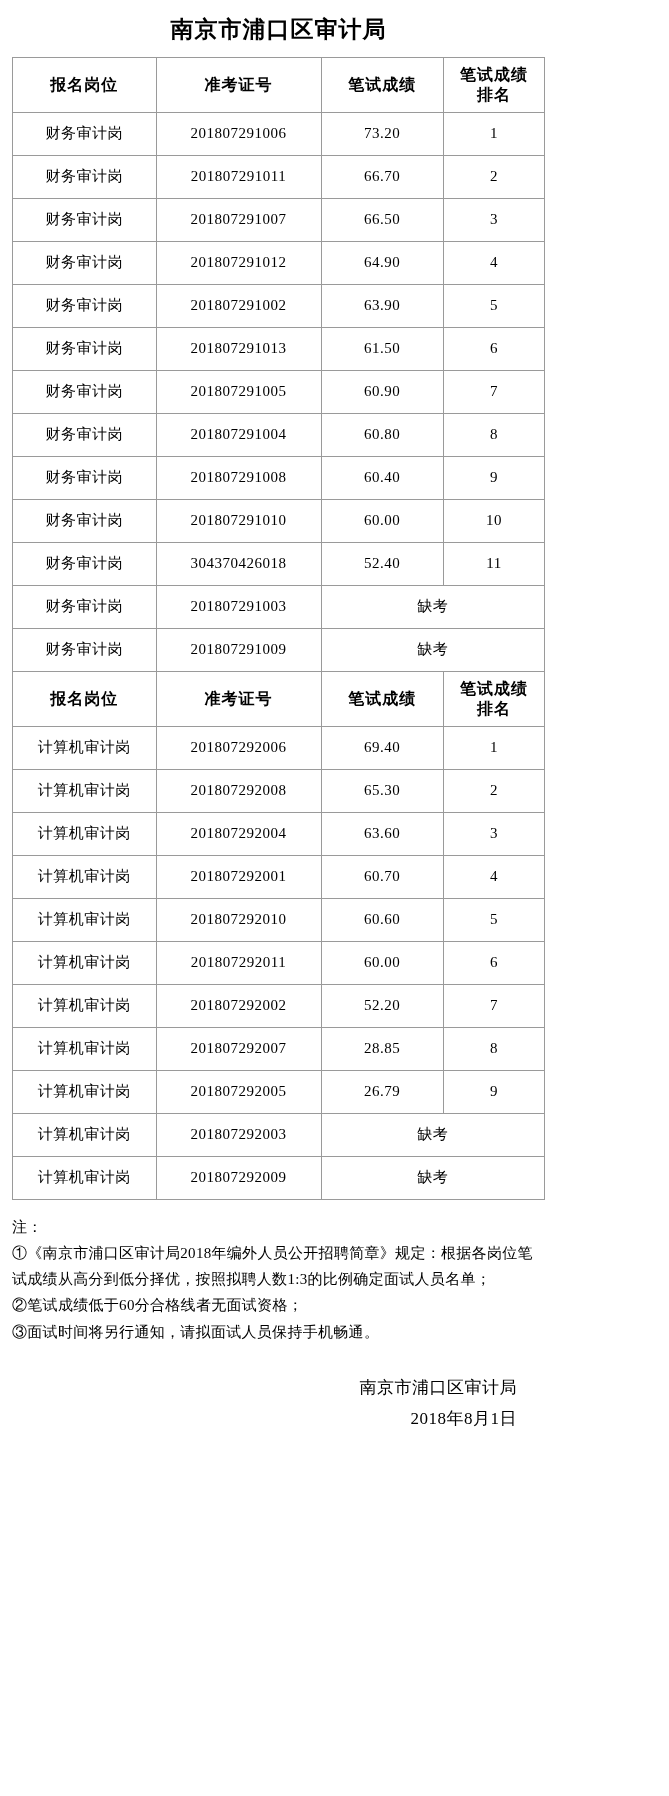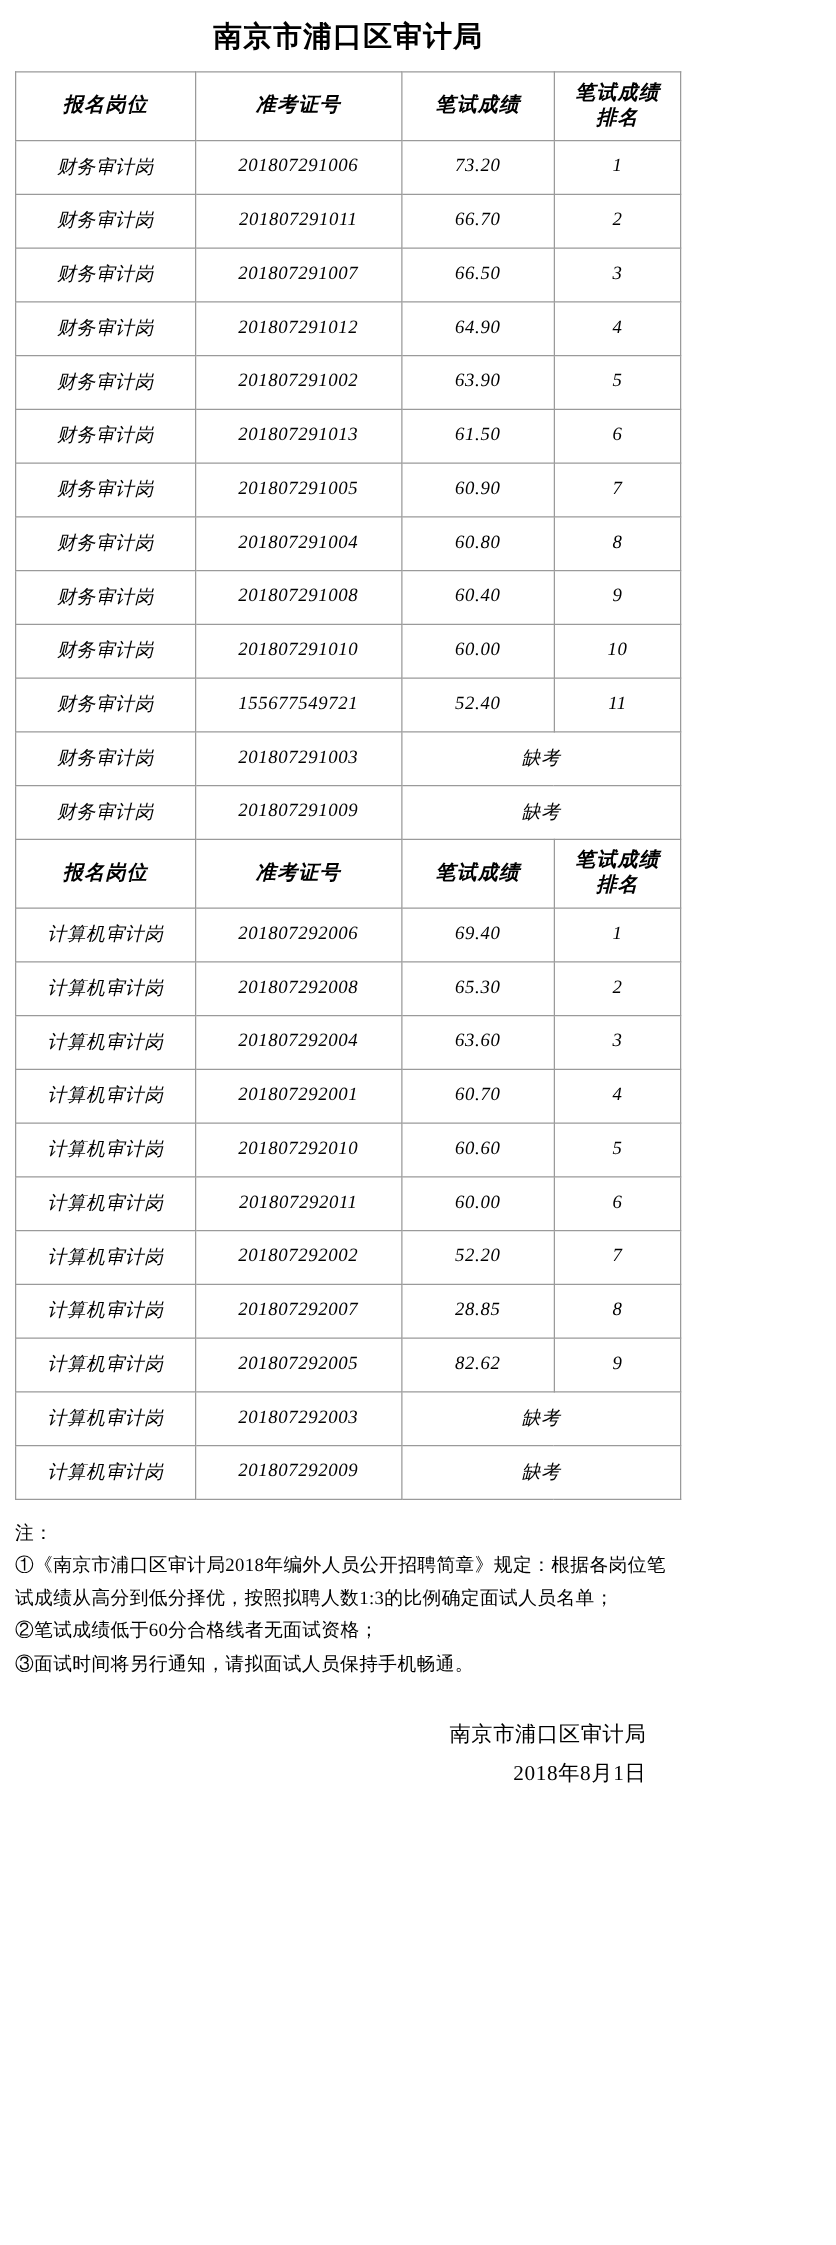--- a/index.html
+++ b/index.html
@@ -24,21 +24,20 @@
   .title-line {
     font-size: 23px;
     font-weight: bold;
     line-height: 1.42;
     letter-spacing: 1px;
   }
   table.grades {
     border-collapse: collapse;
     width: 100%;
     table-layout: fixed;
-    font-style: italic;
   }
   table.grades td, table.grades th {
     border: 1px solid #9a9a9a;
     text-align: center;
     vertical-align: middle;
     font-size: 15px;
     font-weight: normal;
     padding: 0;
     height: 42px;
     letter-spacing: 0.5px;
@@ -159,21 +158,21 @@
           <td>9</td>
         </tr>
         <tr>
           <td>财务审计岗</td>
           <td>201807291010</td>
           <td>60.00</td>
           <td>10</td>
         </tr>
         <tr>
           <td>财务审计岗</td>
-          <td>155677549721</td>
+          <td>304370426018</td>
           <td>52.40</td>
           <td>11</td>
         </tr>
         <tr>
           <td>财务审计岗</td>
           <td>201807291003</td>
           <td colspan="2" class="absent-cell">缺考</td>
         </tr>
         <tr>
           <td>财务审计岗</td>
@@ -233,21 +232,21 @@
         </tr>
         <tr>
           <td>计算机审计岗</td>
           <td>201807292007</td>
           <td>28.85</td>
           <td>8</td>
         </tr>
         <tr>
           <td>计算机审计岗</td>
           <td>201807292005</td>
-          <td>82.62</td>
+          <td>26.79</td>
           <td>9</td>
         </tr>
         <tr>
           <td>计算机审计岗</td>
           <td>201807292003</td>
           <td colspan="2" class="absent-cell">缺考</td>
         </tr>
         <tr>
           <td>计算机审计岗</td>
           <td>201807292009</td>

